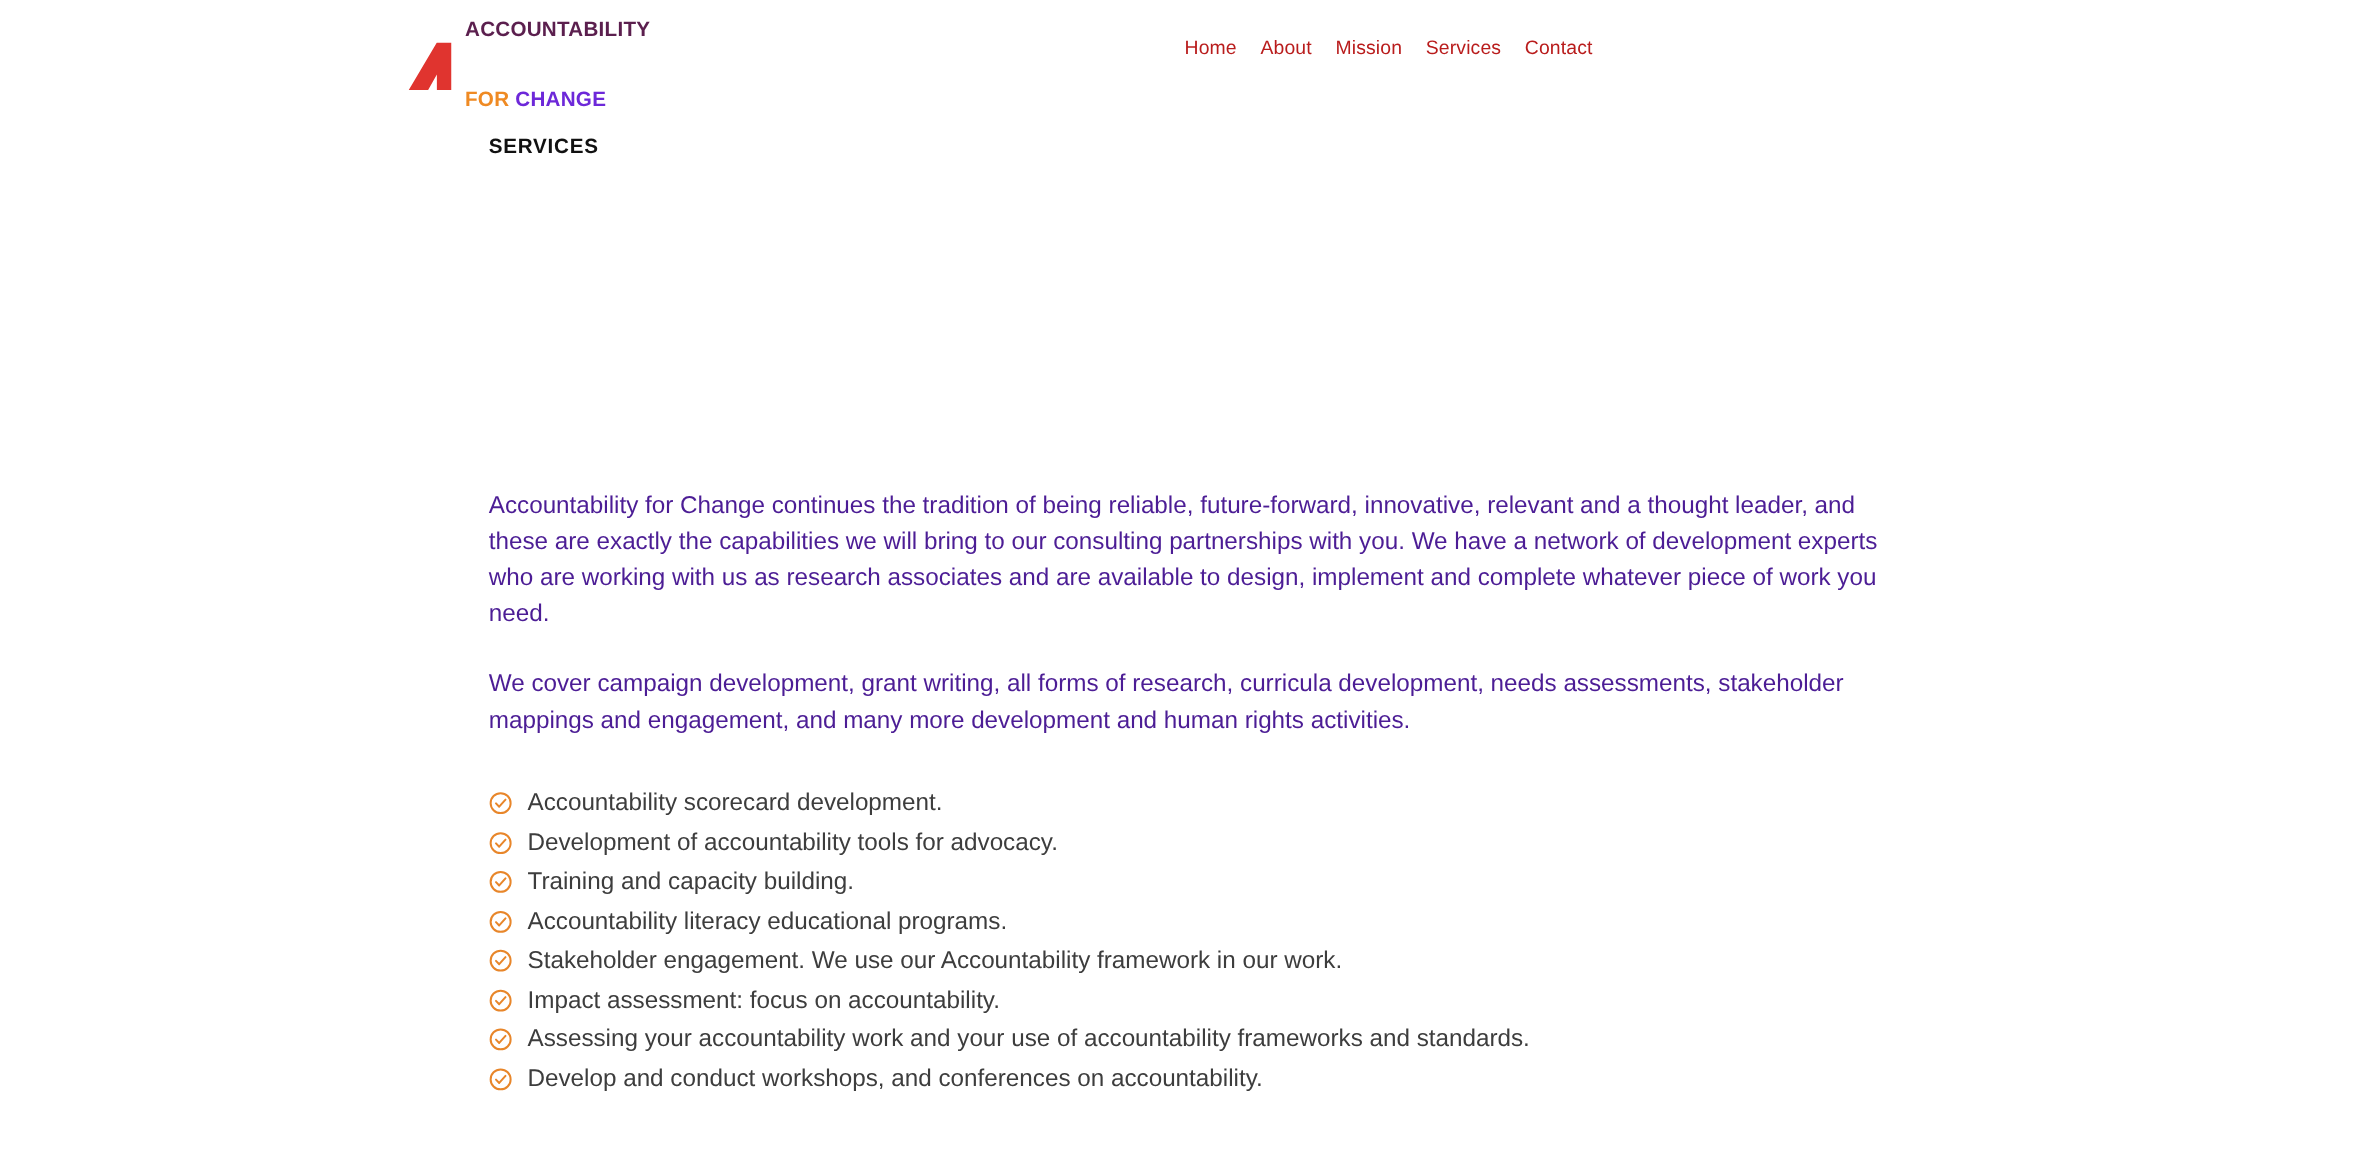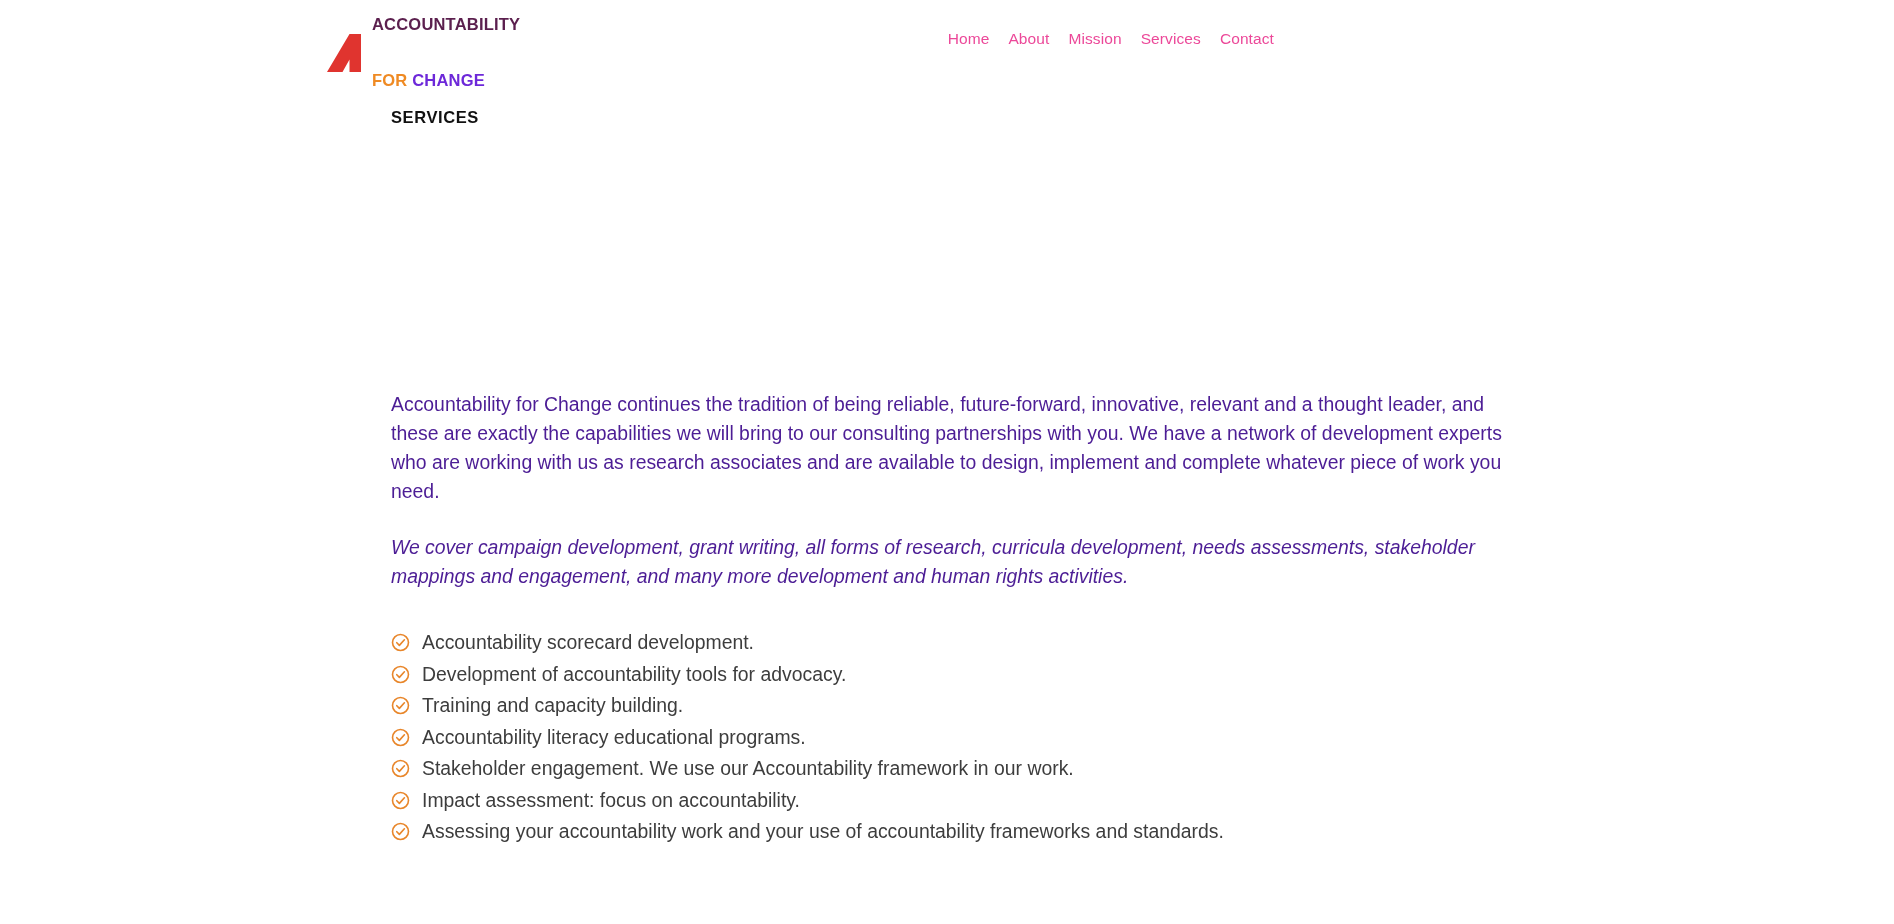--- a/index.html
+++ b/index.html
@@ -69,21 +69,21 @@
     position: absolute;
     right: 0;
     top: 30px;
     display: flex;
     align-items: center;
     gap: 19px;
     padding-right: 620px;
   }
   .main-nav a {
     font-size: 15.5px;
-    color: #ec4899;
+    color: #b91c1c;
     text-decoration: none;
     font-weight: 400;
     letter-spacing: 0.1px;
     white-space: nowrap;
   }
 
   
   .page-wrap {
     position: relative;
     width: 100%;
@@ -107,21 +107,21 @@
     width: 1135px;
   }
 
   .content p {
     margin: 0 0 27px 0;
     font-size: 19.4px;
     line-height: 29px;
     color: #4c1d95;
     font-weight: 400;
   }
-  .content p:last-of-type { margin-bottom: 0; font-style: italic; }
+  .content p:last-of-type { margin-bottom: 0; }
 
   .service-list {
     list-style: none;
     margin: 39px 0 16px 0;
     padding: 0;
   }
   .service-list li {
     display: flex;
     align-items: flex-start;
     margin-bottom: 6.5px;
@@ -221,16 +221,23 @@
         </svg>
         <span class="item-text">Impact assessment: focus on accountability.</span>
       </li>
       <li>
         <svg class="check-icon" viewBox="0 0 20 20">
           <circle cx="10" cy="10" r="8.4" fill="none" stroke="#e8862a" stroke-width="1.7"></circle>
           <path d="M6.1 10.2 L8.8 13 L14.1 7.1" fill="none" stroke="#e8862a" stroke-width="1.7" stroke-linecap="round" stroke-linejoin="round"></path>
         </svg>
         <span class="item-text">Assessing your accountability work and your use of accountability frameworks and standards.</span>
       </li>
+      <li>
+        <svg class="check-icon" viewBox="0 0 20 20">
+          <circle cx="10" cy="10" r="8.4" fill="none" stroke="#e8862a" stroke-width="1.7"></circle>
+          <path d="M6.1 10.2 L8.8 13 L14.1 7.1" fill="none" stroke="#e8862a" stroke-width="1.7" stroke-linecap="round" stroke-linejoin="round"></path>
+        </svg>
+        <span class="item-text">Develop and conduct workshops, and conferences on accountability.</span>
+      </li>
     </ul>
 
   </div>
 </div>
 
 </body></html>

